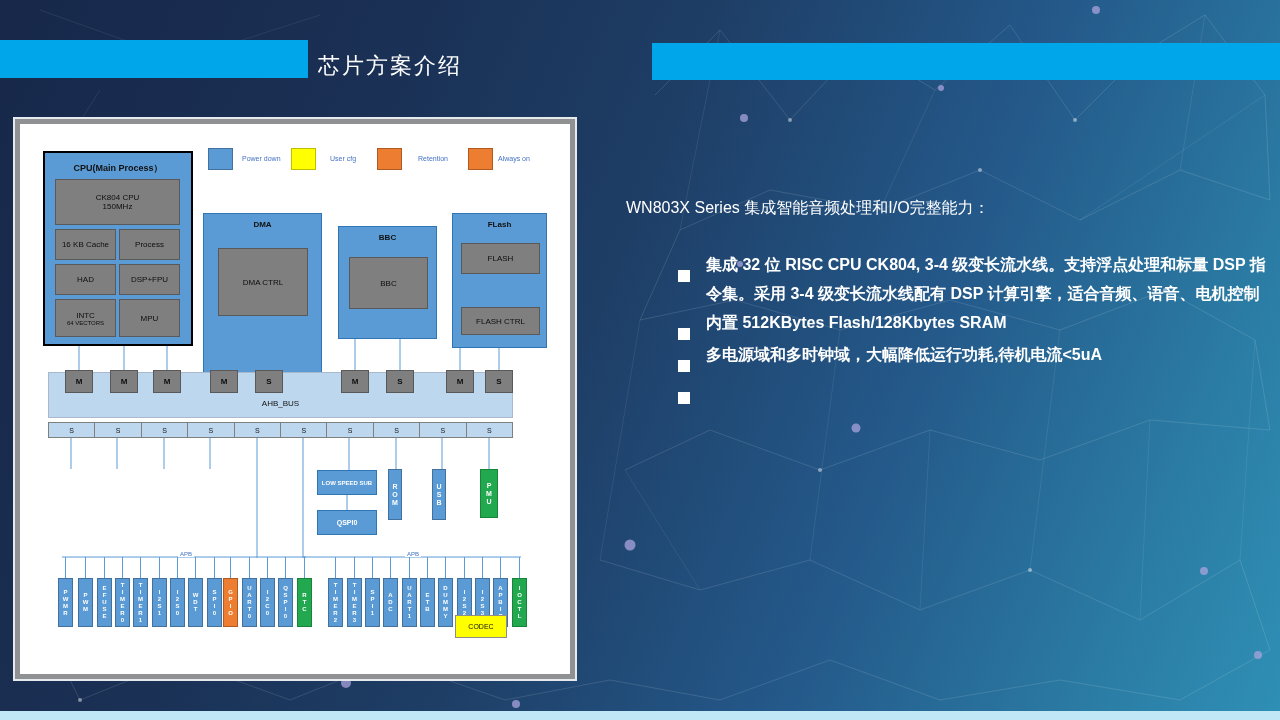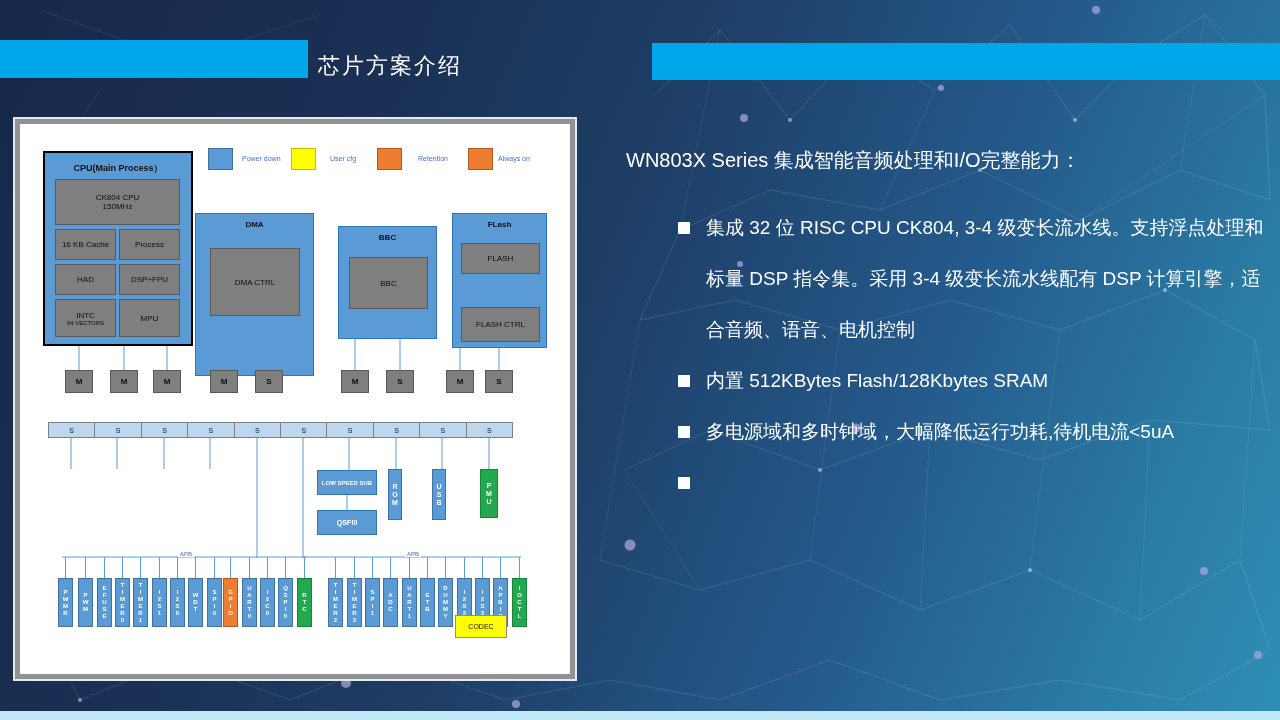--- a/index.html
+++ b/index.html
@@ -61,24 +61,24 @@
     writing-mode:vertical-rl;text-orientation:upright;letter-spacing:1px;}
   .c-blue{background:#5b9bd5;border:1px solid #41719c;}
   .c-orange{background:#ed7d31;border:1px solid #ae5a21;}
   .c-green{background:#22a94f;border:1px solid #17843a;}
   .c-yellow{background:#ffff00;border:1px solid #bfbf00;}
   .apblabel{position:absolute;top:427px;background:#fff;padding:0 2px;font-size:6px;color:#4472c4;z-index:3;}
   #codec-box{position:absolute;left:435px;top:491px;width:52px;height:23px;background:#ffff00;border:1px solid #8c8c8c;
     display:flex;align-items:center;justify-content:center;font-size:7px;color:#111;z-index:4;}
   
   #right-text{position:absolute;left:626px;top:144px;width:652px;color:#fff;z-index:2;}
-  #right-heading{font-size:20px;line-height:32px;margin-bottom:26px;}
+  #right-heading{font-size:16px;line-height:32px;margin-bottom:26px;margin-top:48px;}
   .bullet{display:flex;padding-left:52px;}
   .bullet .sq{width:12px;height:12px;background:#fff;margin:20px 16px 0 0;flex:none;}
-  .bullet .txt{font-size:19px;line-height:51px;width:560px;}
+  .bullet .txt{font-size:16px;line-height:29px;width:560px;font-weight:bold;}
 </style>
 </head>
 <body>
 
 <svg id="plexus" width="1280" height="720">
   <polyline class="mesh" points="655,95 720,30 790,120 860,45 935,90 1010,25 1075,120 1140,55 1205,15 1265,95 1270,200 1180,170 1080,220 980,170 880,210 770,190 680,230 640,320 735,300 840,330 950,300 1060,330 1165,290 1255,340 1270,430 1150,420 1040,460 930,430 820,470 710,430 625,470"></polyline>
   <polyline class="mesh" points="600,560 700,590 810,560 920,610 1030,570 1140,620 1240,560 1270,650 1180,700 1060,680 940,700 830,660 720,700 610,680 505,700 390,660 290,700 180,660 80,700 30,600 120,580 30,480"></polyline>
   <line class="mesh2" x1="720" y1="30" x2="680" y2="230"></line>
   <line class="mesh2" x1="935" y1="90" x2="880" y2="210"></line>
   <line class="mesh2" x1="1205" y1="15" x2="1180" y2="170"></line>
@@ -194,36 +194,39 @@
     <div class="gblock" style="left:74px;top:111px;width:61px;height:31px">DSP+FPU</div>
     <div class="gblock" style="left:10px;top:146px;width:61px;height:38px">
       <div>
           <div>INTC</div>
           <div style="font-size:6px">64 VECTORS</div>
         </div>
     </div>
     <div class="gblock" style="left:74px;top:146px;width:61px;height:38px">MPU</div>
   </div>
 
-  <div class="bluebox" style="left:175px;top:89px;width:119px;height:163px">
+  <div class="bluebox" style="left:183px;top:89px;width:119px;height:163px">
     <div class="blocktitle">DMA</div>
     <div class="gblock" style="left:14px;top:34px;width:90px;height:68px">DMA CTRL</div>
   </div>
 
   <div class="bluebox" style="left:318px;top:102px;width:99px;height:113px">
     <div class="blocktitle">BBC</div>
     <div class="gblock" style="left:10px;top:30px;width:79px;height:52px">BBC</div>
   </div>
 
   <div class="bluebox" style="left:432px;top:89px;width:95px;height:135px">
     <div class="blocktitle">FLash</div>
     <div class="gblock" style="left:8px;top:29px;width:79px;height:31px">FLASH</div>
-    <div class="gblock" style="left:8px;top:93px;width:79px;height:35px">FLASH CTRL</div>
-  </div>
-
+    <div class="gblock" style="left:8px;top:93px;width:79px;height:28px">FLASH CTRL</div>
+  </div>
+
+  <div class="ahbband">
+    <div class="buslabel">AHB_BUS</div>
+  </div>
   <div class="mport" style="left:45px">M</div>
   <div class="mport" style="left:90px">M</div>
   <div class="mport" style="left:133px">M</div>
   <div class="mport" style="left:190px">M</div>
   <div class="mport" style="left:235px">S</div>
   <div class="mport" style="left:321px">M</div>
   <div class="mport" style="left:366px">S</div>
   <div class="mport" style="left:426px">M</div>
   <div class="mport" style="left:465px">S</div>
   <div class="srow">

